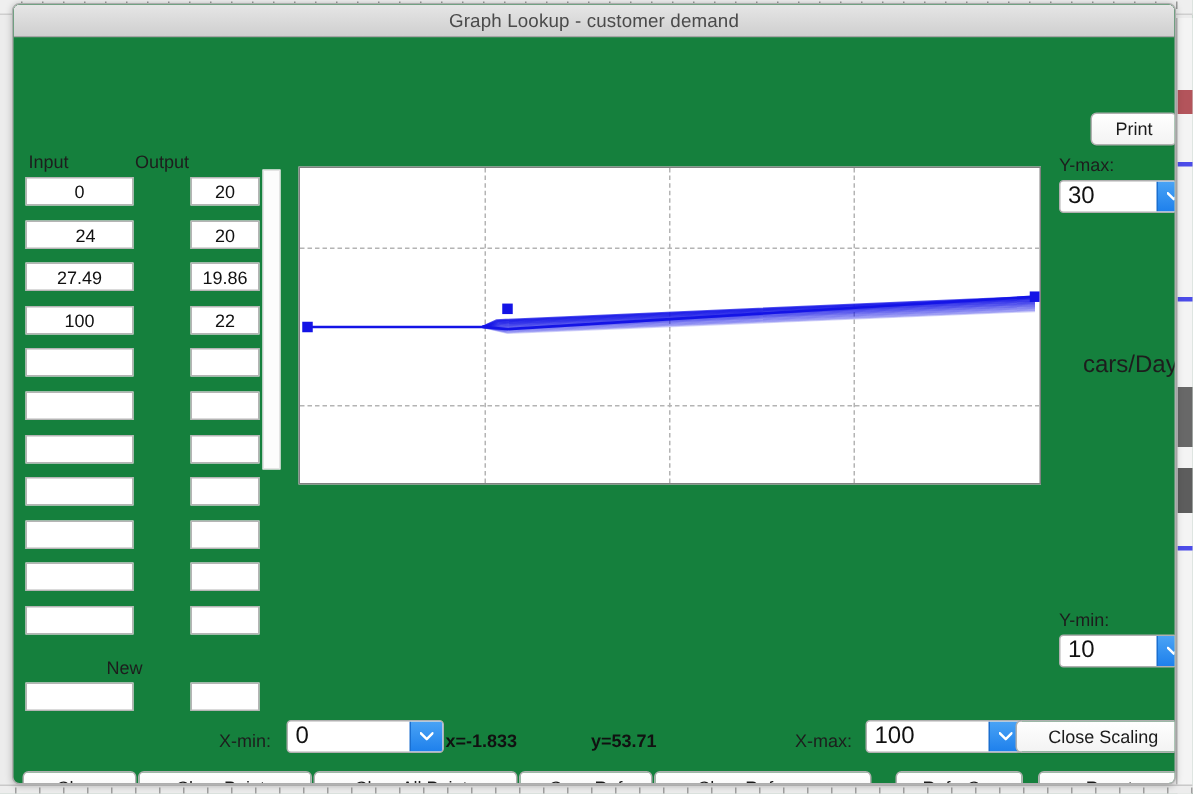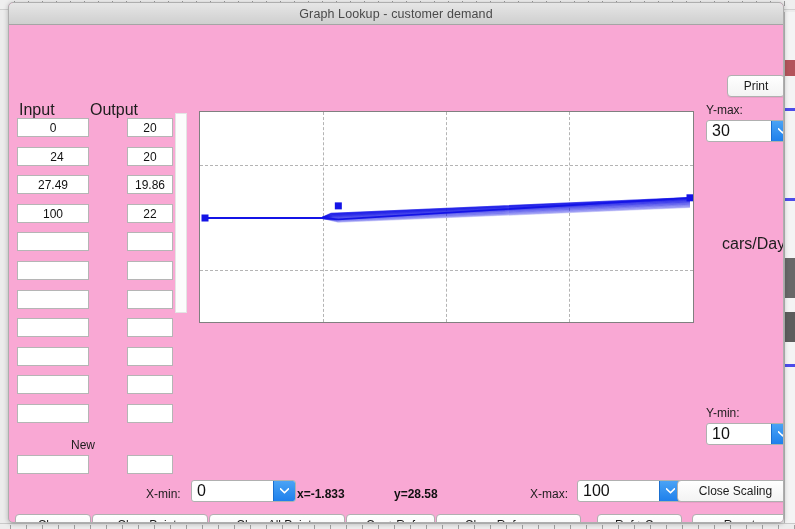--- a/index.html
+++ b/index.html
@@ -40,21 +40,21 @@
   }
   .bg-strip-bottom .tick {
     position: absolute; bottom: 0px; width: 1px; height: 4px; background: #a0a0a0;
   }
 
   
   #dialog {
     position: absolute;
     left: 8px; top: 2px;
     width: 776px; height: 521px;
-    background: #f9a8d4;
+    background: #15803d;
     border: 1px solid #aeaeae;
     border-radius: 5px 5px 5px 5px;
     box-shadow: 0 1px 5px rgba(0,0,0,0.25);
     overflow: hidden;
   }
   #titlebar {
     height: 22px;
     background: linear-gradient(#e6e6e6, #cfcfcf);
     border-bottom: 1px solid #a5a5a5;
     border-radius: 4px 4px 0 0;
@@ -64,21 +64,21 @@
     font-size: 12.5px;
     color: #4a4a4a;
     letter-spacing: 0.1px;
   }
 
   #body { position: relative; width: 100%; height: 498px; }
 
   
   .col-head {
     position: absolute;
-    font-size: 16px;
+    font-size: 12px;
     color: #1d1d1d;
   }
   .cell {
     position: absolute;
     height: 19px;
     background: #ffffff;
     border: 1px solid #b5b5b5;
     font-size: 12px;
     color: #111;
     display: flex; align-items: center;
@@ -399,21 +399,21 @@
     <div class="combo" style="left:182px; top:455px; width:105px;">
       <span class="val">0</span>
       <span class="arrowbox">
         <svg width="9" height="6" viewBox="0 0 9 6">
             <path d="M0.5 0.8 L4.5 4.8 L8.5 0.8" fill="none" stroke="#ffffff" stroke-width="1.6" stroke-linecap="round" stroke-linejoin="round"></path>
           </svg>
       </span>
     </div>
 
     <div class="readout" style="left:288px; top:462px;">x=-1.833</div>
-    <div class="readout" style="left:385px; top:462px;">y=28.58</div>
+    <div class="readout" style="left:385px; top:462px;">y=53.71</div>
 
     <div class="field-label" style="left:521px; top:462px;">X-max:</div>
     <div class="combo" style="left:568px; top:455px; width:105px;">
       <span class="val">100</span>
       <span class="arrowbox">
         <svg width="9" height="6" viewBox="0 0 9 6">
             <path d="M0.5 0.8 L4.5 4.8 L8.5 0.8" fill="none" stroke="#ffffff" stroke-width="1.6" stroke-linecap="round" stroke-linejoin="round"></path>
           </svg>
       </span>
     </div>

